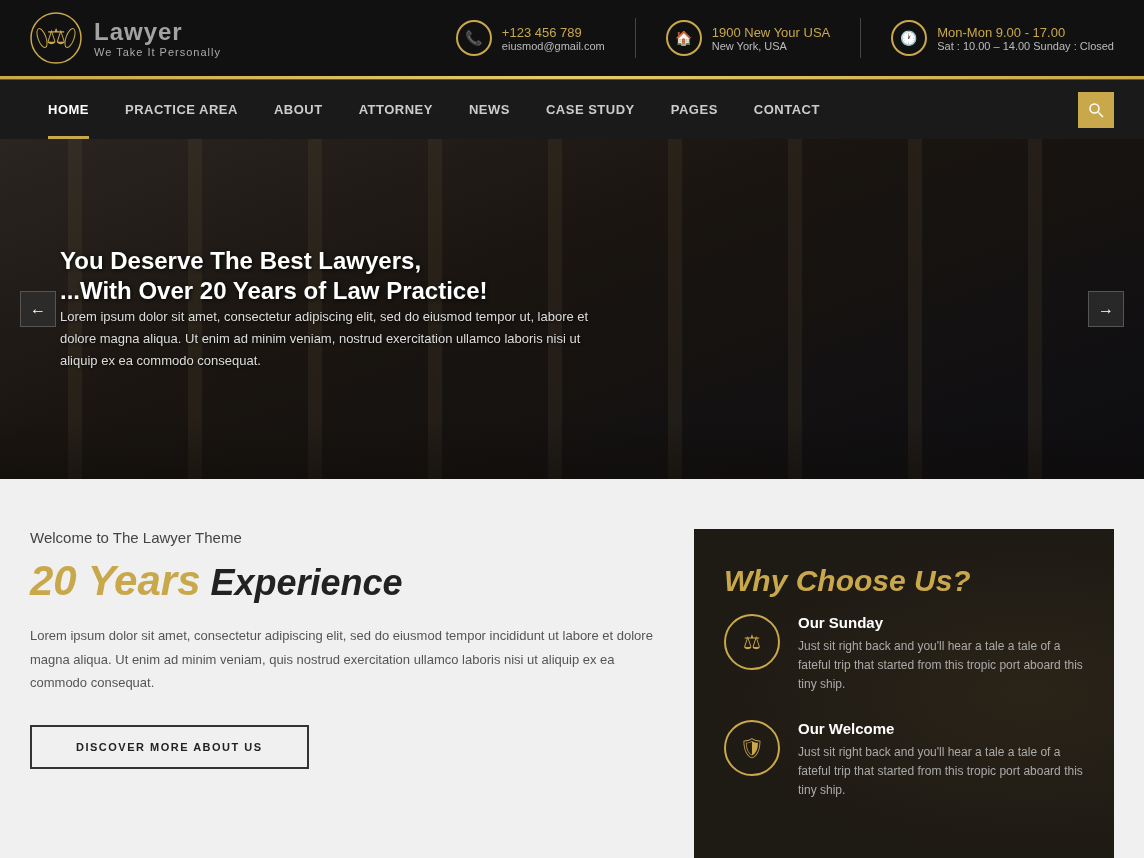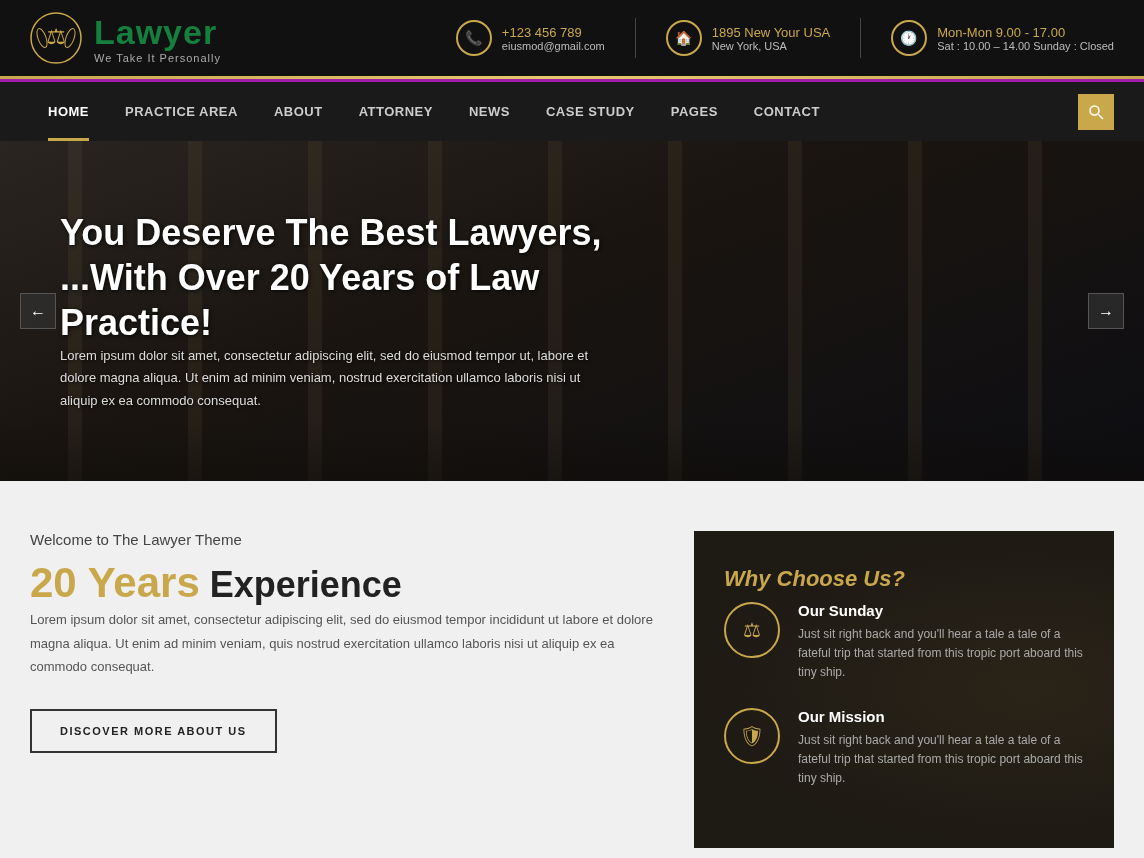--- a/index.html
+++ b/index.html
@@ -17,22 +17,22 @@
     .logo-area {
       display: flex;
       align-items: center;
       gap: 12px;
     }
     .logo-icon {
       width: 52px;
       height: 52px;
     }
     .logo-text h1 {
-      color: #15803d;
-      font-size: 34px;
+      color: #a3a3a3;
+      font-size: 24px;
       font-weight: bold;
       letter-spacing: 1px;
     }
     .logo-text p {
       color: #aaa;
       font-size: 11px;
       letter-spacing: 1px;
     }
     .contact-info {
       display: flex;
@@ -71,21 +71,21 @@
       height: 40px;
       background: #444;
     }
 
     
     .nav-bar {
       background: #1a1a1a;
       display: flex;
       align-items: center;
       padding: 0 30px;
-      border-top: 3px solid #a21caf;
+      border-top: 1px solid #a21caf;
     }
     .nav-bar .nav-links {
       display: flex;
       flex: 1;
       align-items: center;
     }
     .nav-item {
       color: #ccc;
       text-decoration: none;
       font-size: 13px;
@@ -133,21 +133,21 @@
     }
 
     .hero-content {
       position: relative;
       z-index: 2;
       padding: 0 60px;
       max-width: 680px;
     }
     .hero-content h2 {
       color: #fff;
-      font-size: 36px;
+      font-size: 24px;
       font-weight: bold;
       line-height: 1.25;
       text-shadow: 1px 1px 4px rgba(0,0,0,0.8);
     }
     .hero-content p {
       color: #ddd;
       font-size: 13px;
       line-height: 1.7;
       text-shadow: 1px 1px 3px rgba(0,0,0,0.7);
     }
@@ -184,39 +184,41 @@
       padding-right: 40px;
     }
     .left-col .welcome-label {
       color: #444;
       font-size: 15px;
       margin-bottom: 10px;
     }
     .left-col .years-heading {
       font-size: 36px;
       font-weight: bold;
+      margin-bottom: 18px;
       line-height: 1.2;
+      font-style: italic;
     }
     .left-col .years-heading .years-num {
       color: #c9a84c;
       font-size: 42px;
     }
     .left-col .years-heading .years-text {
       color: #222;
     }
     .left-col p {
       color: #555;
       font-size: 13px;
       line-height: 1.8;
       margin-bottom: 30px;
     }
     .discover-btn {
       display: inline-block;
       border: 2px solid #333;
-      padding: 14px 28px;
+      padding: 14px 44px;
       font-size: 11px;
       font-weight: bold;
       letter-spacing: 1.5px;
       color: #222;
       text-transform: uppercase;
       cursor: pointer;
       background: transparent;
       text-decoration: none;
     }
 
@@ -232,22 +234,22 @@
     }
     .why-box::before {
       content: '';
       position: absolute;
       inset: 0;
       background: 
         radial-gradient(ellipse at 80% 50%, rgba(60,50,30,0.4) 0%, transparent 70%);
     }
     .why-box h3 {
       color: #c9a84c;
-      font-size: 22px;
-      margin-bottom: 10px;
+      font-size: 30px;
+      margin-bottom: 16px;
       position: relative;
       z-index: 1;
       font-style: italic;
     }
     .why-item {
       display: flex;
       align-items: flex-start;
       gap: 18px;
       margin-bottom: 25px;
       position: relative;
@@ -299,21 +301,21 @@
       <div class="icon-circle">📞</div>
       <div class="info-text">
         <div class="label">+123 456 789</div>
         <div class="sub">eiusmod@gmail.com</div>
       </div>
     </div>
     <div class="divider-v"></div>
     <div class="contact-item">
       <div class="icon-circle">🏠</div>
       <div class="info-text">
-        <div class="label">1895 New Your USA</div>
+        <div class="label">1900 New Your USA</div>
         <div class="sub">New York, USA</div>
       </div>
     </div>
     <div class="divider-v"></div>
     <div class="contact-item">
       <div class="icon-circle">🕐</div>
       <div class="info-text">
         <div class="label">Mon-Mon 9.00 - 17.00</div>
         <div class="sub">Sat : 10.00 – 14.00 Sunday : Closed</div>
       </div>
@@ -389,19 +391,19 @@
         <div class="why-icon">⚖</div>
         <div class="why-text">
           <h4>Our Sunday</h4>
           <p>Just sit right back and you'll hear a tale a tale of a fateful trip that started from this tropic port aboard this tiny ship.</p>
         </div>
       </div>
 
       <div class="why-item">
         <div class="why-icon">🛡</div>
         <div class="why-text">
-          <h4>Our Mission</h4>
+          <h4>Our Welcome</h4>
           <p>Just sit right back and you'll hear a tale a tale of a fateful trip that started from this tropic port aboard this tiny ship.</p>
         </div>
       </div>
     </div>
   </div>
 </section>
 
 </body></html>

